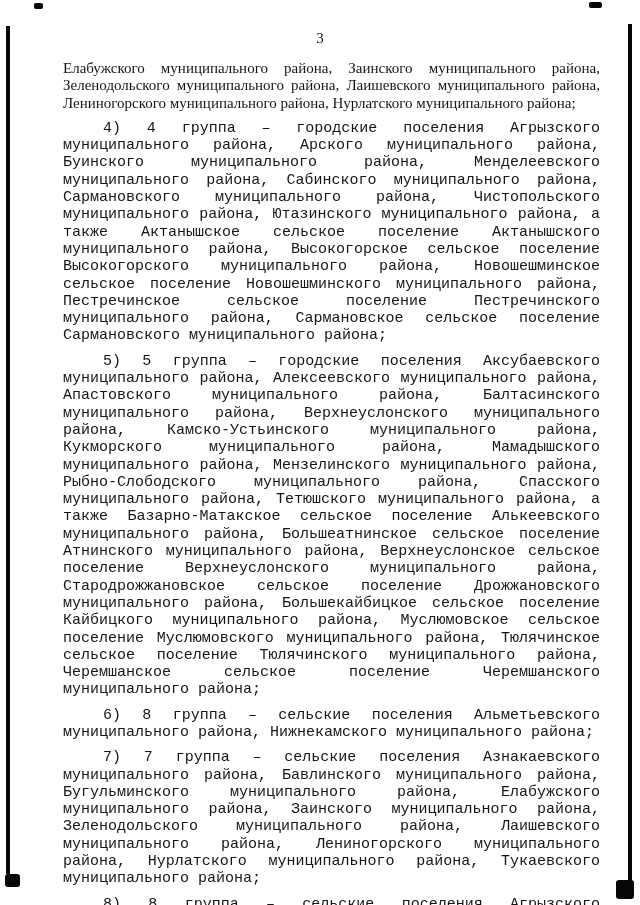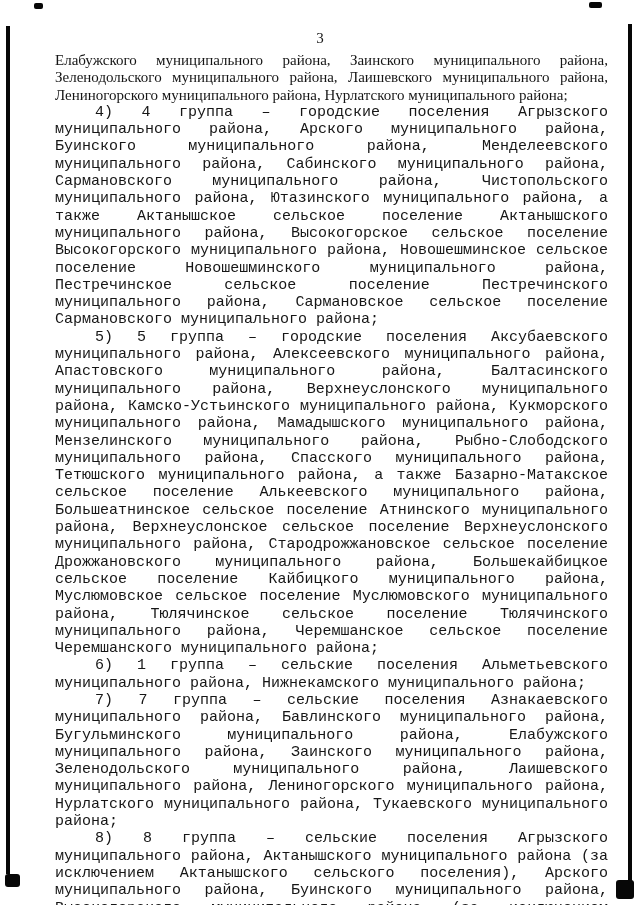--- a/index.html
+++ b/index.html
@@ -23,21 +23,21 @@
   }
   .content {
     position: absolute;
     top: 52px;
     left: 55px;
     width: 553px;
     font-size: 15px;
     line-height: 17.3px;
     text-align: justify;
   }
-  .para { margin: 0; }
+  .para { margin: 8px; }
   .para.indent { text-indent: 40px; font-family: Liberation Mono, monospace; }
 
   
   .scan-mark { position: absolute; background: #070707; }
   .edge-left   { left: 6px;   top: 26px;  width: 4px;  height: 848px; }
   .edge-right  { left: 628px; top: 24px;  width: 4px;  height: 866px; }
   .mark-top-left     { left: 34px;  top: 3px;   width: 9px;  height: 6px;  border-radius: 2px; }
   .mark-top-right    { left: 589px; top: 2px;   width: 13px; height: 6px;  border-radius: 2px; }
   .mark-bottom-left  { left: 5px;   top: 874px; width: 15px; height: 13px; border-radius: 3px; }
   .mark-bottom-right { left: 616px; top: 880px; width: 18px; height: 19px; border-radius: 3px; }
@@ -51,16 +51,16 @@
 <div class="scan-mark mark-top-right"></div>
 <div class="scan-mark mark-bottom-left"></div>
 <div class="scan-mark mark-bottom-right"></div>
 
 <div class="page-number">3</div>
 
 <div class="content">
   <p class="para">Елабужского муниципального района, Заинского муниципального района, Зеленодольского муниципального района, Лаишевского муниципального района, Лениногорского муниципального района, Нурлатского муниципального района;</p>
   <p class="para indent">4) 4 группа – городские поселения Агрызского муниципального района, Арского муниципального района, Буинского муниципального района, Менделеевского муниципального района, Сабинского муниципального района, Сармановского муниципального района, Чистопольского муниципального района, Ютазинского муниципального района, а также Актанышское сельское поселение Актанышского муниципального района, Высокогорское сельское поселение Высокогорского муниципального района, Новошешминское сельское поселение Новошешминского муниципального района, Пестречинское сельское поселение Пестречинского муниципального района, Сармановское сельское поселение Сармановского муниципального района;</p>
   <p class="para indent">5) 5 группа – городские поселения Аксубаевского муниципального района, Алексеевского муниципального района, Апастовского муниципального района, Балтасинского муниципального района, Верхнеуслонского муниципального района, Камско-Устьинского муниципального района, Кукморского муниципального района, Мамадышского муниципального района, Мензелинского муниципального района, Рыбно-Слободского муниципального района, Спасского муниципального района, Тетюшского муниципального района, а также Базарно-Матакское сельское поселение Алькеевского муниципального района, Большеатнинское сельское поселение Атнинского муниципального района, Верхнеуслонское сельское поселение Верхнеуслонского муниципального района, Стародрожжановское сельское поселение Дрожжановского муниципального района, Большекайбицкое сельское поселение Кайбицкого муниципального района, Муслюмовское сельское поселение Муслюмовского муниципального района, Тюлячинское сельское поселение Тюлячинского муниципального района, Черемшанское сельское поселение Черемшанского муниципального района;</p>
-  <p class="para indent">6) 1 группа – сельские поселения Альметьевского муниципального района, Нижнекамского муниципального района;</p>
+  <p class="para indent">6) 8 группа – сельские поселения Альметьевского муниципального района, Нижнекамского муниципального района;</p>
   <p class="para indent">7) 7 группа – сельские поселения Азнакаевского муниципального района, Бавлинского муниципального района, Бугульминского муниципального района, Елабужского муниципального района, Заинского муниципального района, Зеленодольского муниципального района, Лаишевского муниципального района, Лениногорского муниципального района, Нурлатского муниципального района, Тукаевского муниципального района;</p>
   <p class="para indent">8) 8 группа – сельские поселения Агрызского муниципального района, Актанышского муниципального района (за исключением Актанышского сельского поселения), Арского муниципального района, Буинского муниципального района, Высокогорского муниципального района (за исключением Высокогорского сельского поселения), Менделеевского муниципального района, Новошешминского муниципального района (за исключением Новошешминского сельского поселения), Пестречинского муниципального района (за исключением Пестречинского сельского поселения), Сабинского муниципального района, Сармановского</p>
 </div>
 
 </body></html>

